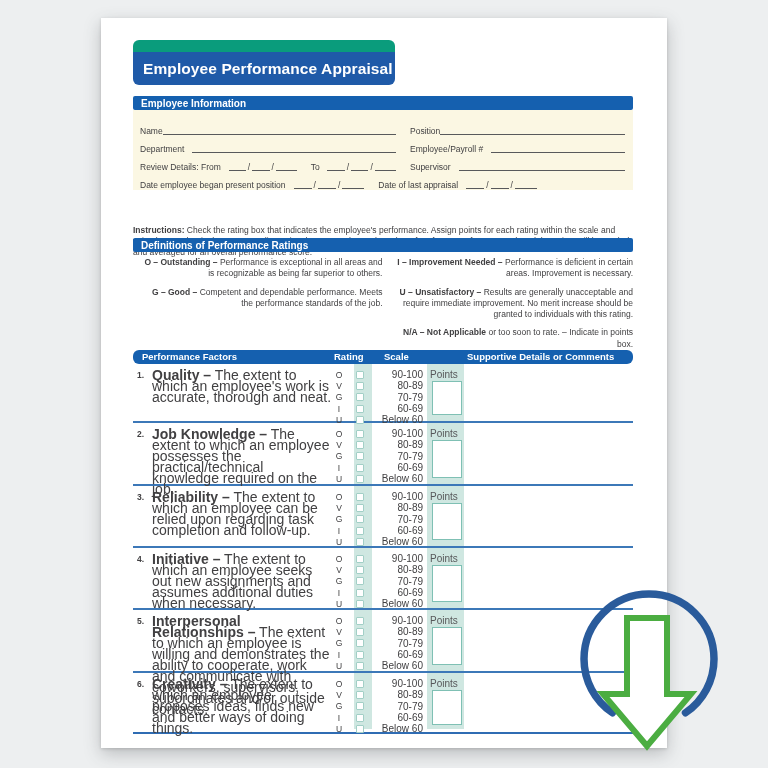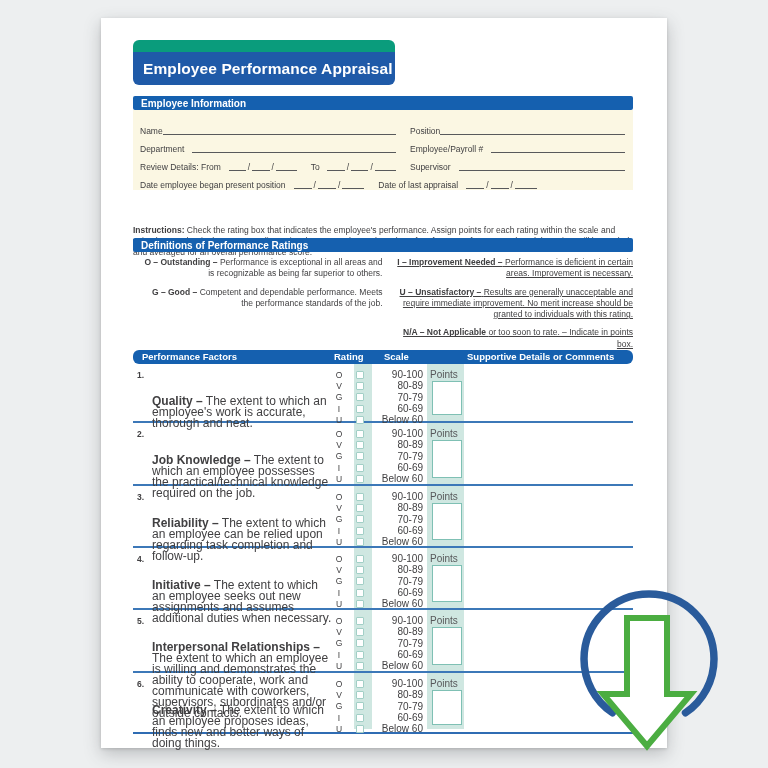--- a/index.html
+++ b/index.html
@@ -49,21 +49,21 @@
   .sp14 { display:inline-block; width:14px; }
 
   
   .instructions { position:absolute; left:0; top:179px; width:500px;
     font-size:8.5px; line-height:10.8px; color:#414042;margin-top:28px; }
   .instructions b { font-weight:bold; }
 
   
   .defs { position:absolute; left:7px; top:239px; width:493px; display:flex;text-align:right; }
   .def-col { width:243px; }
-  .def-col + .def-col { margin-left:10px; width:241px;text-decoration:underline; }
+  .def-col + .def-col { margin-left:10px; width:241px; }
   .def { font-size:8.5px; line-height:11.3px; margin-bottom:7px; }
   .def b { font-weight:bold; }
 
   
   .ptable { position:absolute; left:0; top:332px; width:500px; }
   .thead { position:relative; height:14px; background:#1560af; border-radius:6px;
     color:#fff; font-size:9.5px; font-weight:bold; }
   .thead span { position:absolute; top:0; line-height:13px; }
   .th-factors { left:9px; }
   .th-rating  { left:201px; }
@@ -71,21 +71,21 @@
   .th-comments{ left:334px; }
   .tbody { position:relative; }
   .strip { position:absolute; top:0; background:#cfe7e1; }
   .strip-check  { left:221px; width:18px; height:365px; }
   .strip-points { left:294px; width:37px; height:365px; }
   .t-row { position:relative; border-bottom:2px solid #3c78b8; }
   .r1{height:59px;} .r2{height:63px;} .r3{height:62px;}
   .r4{height:62px;} .r5{height:63px;} .r6{height:58px; border-bottom:none;}
   .num { position:absolute; left:4px; top:6px; font-size:8.5px; font-weight:bold; }
   .fdesc { position:absolute; left:19px; top:6px; width:181px;
-    font-size:12px; line-height:11px;margin-top:26px; }
+    font-size:14px; line-height:11px; }
   .fdesc b { font-weight:bold; }
   .ratings { position:absolute; left:198px; top:5px; width:94px; }
   .rs-line { display:flex; align-items:center; height:11.3px; }
   .rs-letter { width:16px; text-align:center; font-size:8.5px; color:#414042; }
   .rs-check { width:8px; height:8px; background:#fff; border:1px solid #a2cfc6;
     border-radius:1px; margin-left:9px; margin-right:6px; flex:none; }
   .rs-scale { width:53px; text-align:right; font-size:10px; color:#414042; }
   .pts { position:absolute; left:297px; top:5px; font-size:10px; color:#57585a; }
   .pts-box { position:absolute; left:299px; top:17px; bottom:6px; width:30px;
     background:#fff; border:1px solid #7fc0b4; }

